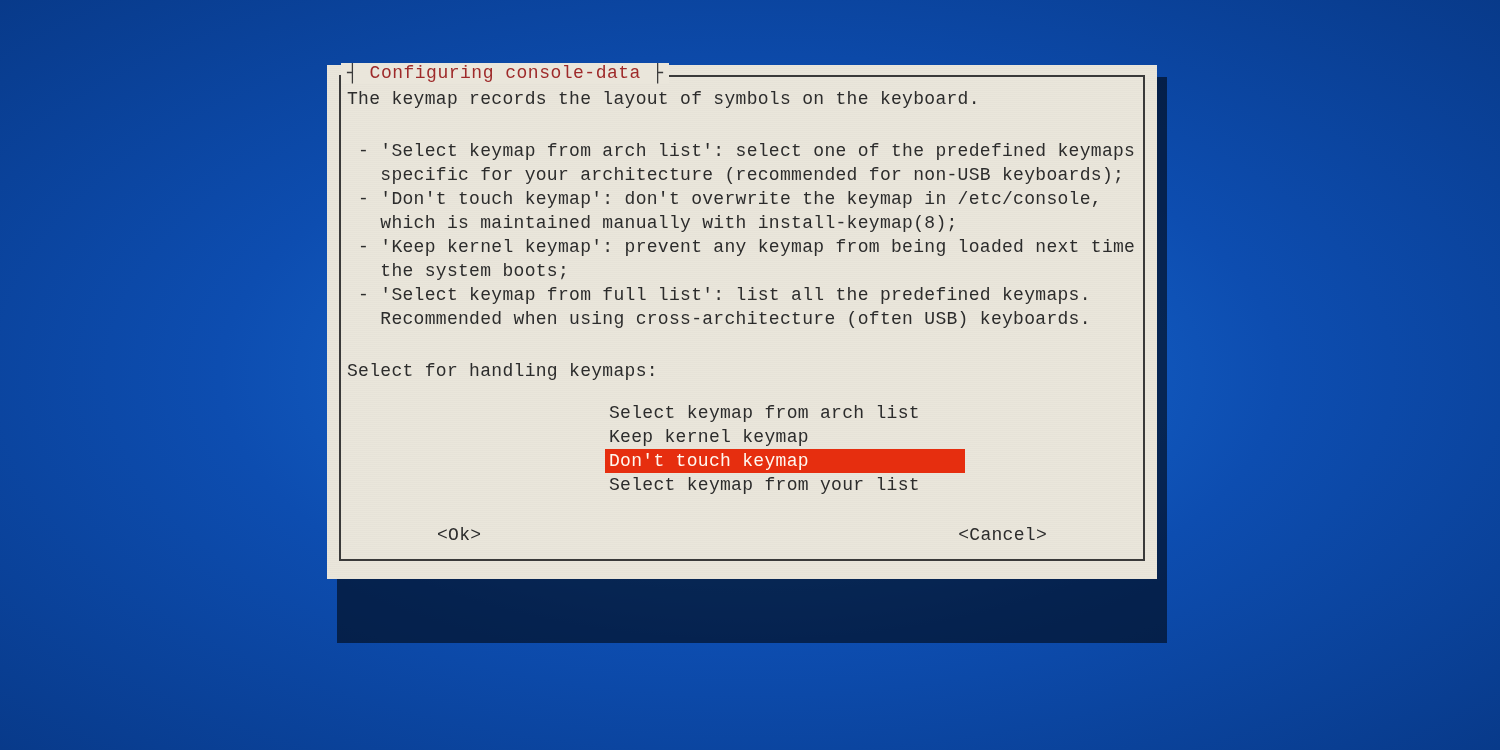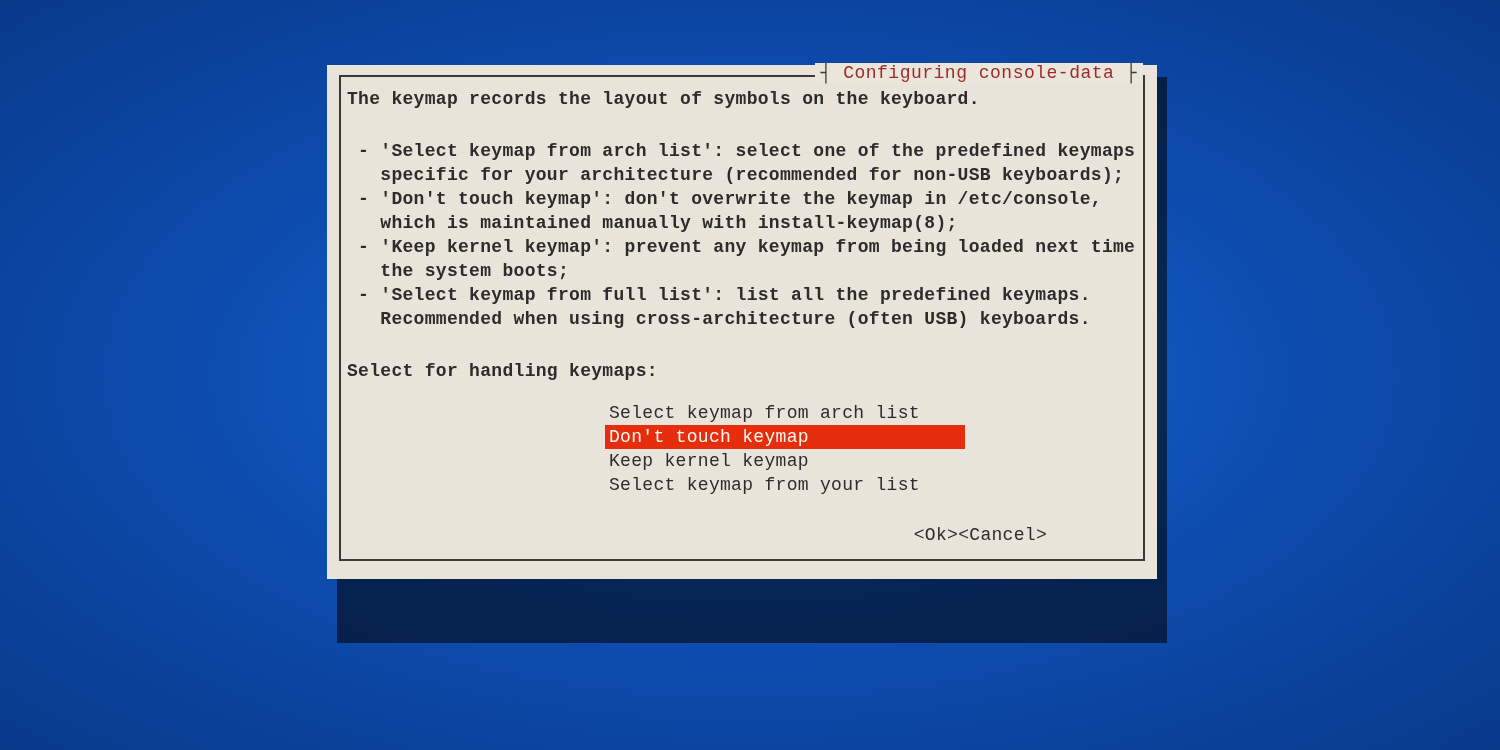--- a/index.html
+++ b/index.html
@@ -39,61 +39,60 @@
     border: 2px solid #3a3a3a;
     box-sizing: border-box;
     padding: 8px 6px 14px 6px;
     position: relative;
   }
   .title-slot {
     position: absolute;
     top: -14px;
     left: 0;
     right: 0;
-    text-align: right;
+    text-align: left;
     pointer-events: none;
   }
   .title-inner {
     display: inline-block;
     background: #eae6db;
     padding: 0 6px;
     color: #9e2a2a;
     letter-spacing: 0.5px;
   }
   .title-sep {
     color: #3a3a3a;
   }
   .body-text {
     color: #2c2c2c;
     white-space: pre;
     line-height: 24px;
     padding: 2px 0 0 0;
     letter-spacing: 0.3px;
-    font-weight: bold;
   }
   .menu {
     margin-top: 18px;
     margin-bottom: 28px;
     margin-left: 258px;
     width: 360px;
     line-height: 24px;
   }
   .menu-item {
     color: #2c2c2c;
     padding: 0 4px;
     letter-spacing: 0.3px;
     cursor: pointer;
   }
   .menu-item.selected {
     background: #e62e0f;
     color: #fff8f0;
   }
   .button-row {
     display: flex;
-    justify-content: flex-end;
+    justify-content: space-between;
     padding: 0 90px;
     color: #2c2c2c;
     letter-spacing: 0.3px;
   }
   .btn {
     cursor: pointer;
   }
 </style>
 </head>
 <body>
@@ -114,22 +113,22 @@
    which is maintained manually with install-keymap(8);
  - 'Keep kernel keymap': prevent any keymap from being loaded next time
    the system boots;
  - 'Select keymap from full list': list all the predefined keymaps.
    Recommended when using cross-architecture (often USB) keyboards.</div>
       <div class="body-text"> </div>
       <div class="body-text">Select for handling keymaps:</div>
 
       <div class="menu">
         <div class="menu-item">Select keymap from arch list</div>
+        <div class="menu-item">Keep kernel keymap</div>
         <div class="menu-item selected">Don't touch keymap</div>
-        <div class="menu-item">Keep kernel keymap</div>
         <div class="menu-item">Select keymap from your list</div>
       </div>
 
       <div class="button-row">
         <span class="btn">&lt;Ok&gt;</span>
         <span class="btn">&lt;Cancel&gt;</span>
       </div>
     </div>
   </div>
 </div>

